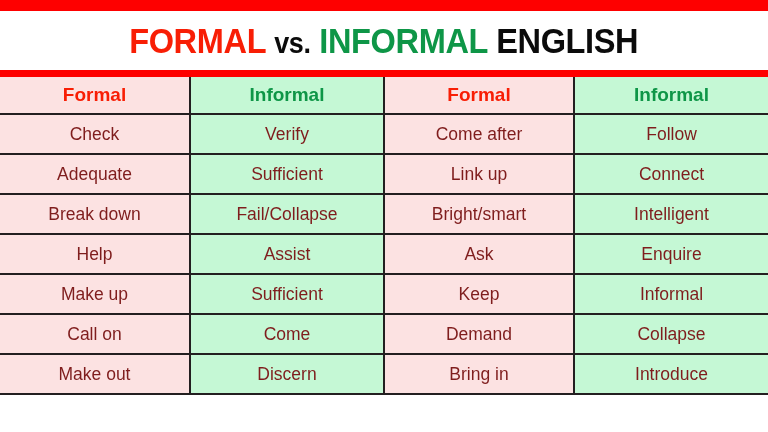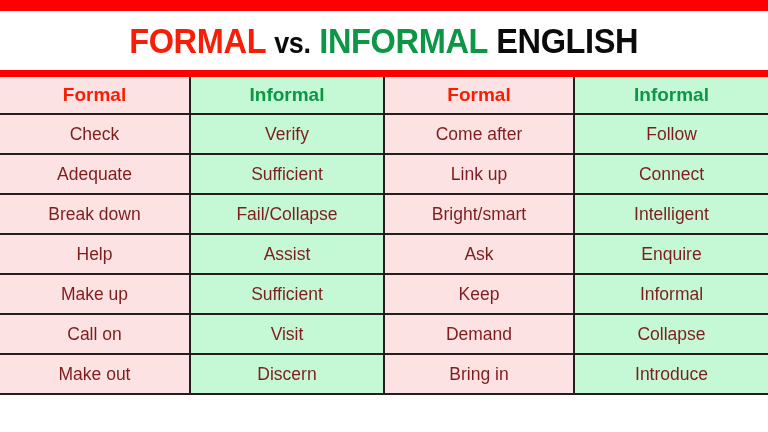--- a/index.html
+++ b/index.html
@@ -174,21 +174,21 @@
           <td class="cell-informal">Enquire</td>
         </tr>
         <tr class="data-row">
           <td class="cell-formal">Make up</td>
           <td class="cell-informal">Sufficient</td>
           <td class="cell-formal">Keep</td>
           <td class="cell-informal">Informal</td>
         </tr>
         <tr class="data-row">
           <td class="cell-formal">Call on</td>
-          <td class="cell-informal">Visit</td>
+          <td class="cell-informal">Come</td>
           <td class="cell-formal">Demand</td>
           <td class="cell-informal">Collapse</td>
         </tr>
         <tr class="data-row">
           <td class="cell-formal">Make out</td>
           <td class="cell-informal">Discern</td>
           <td class="cell-formal">Bring in</td>
           <td class="cell-informal">Introduce</td>
         </tr>
 

